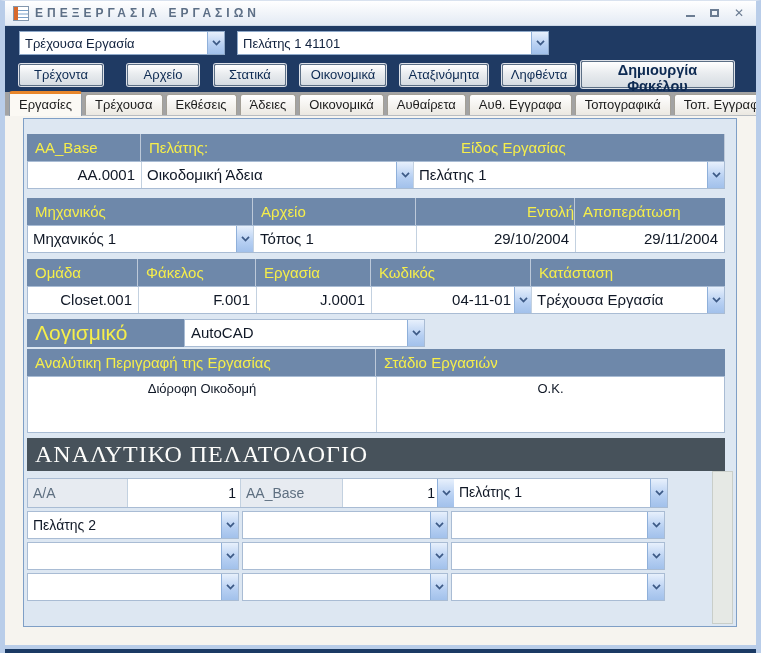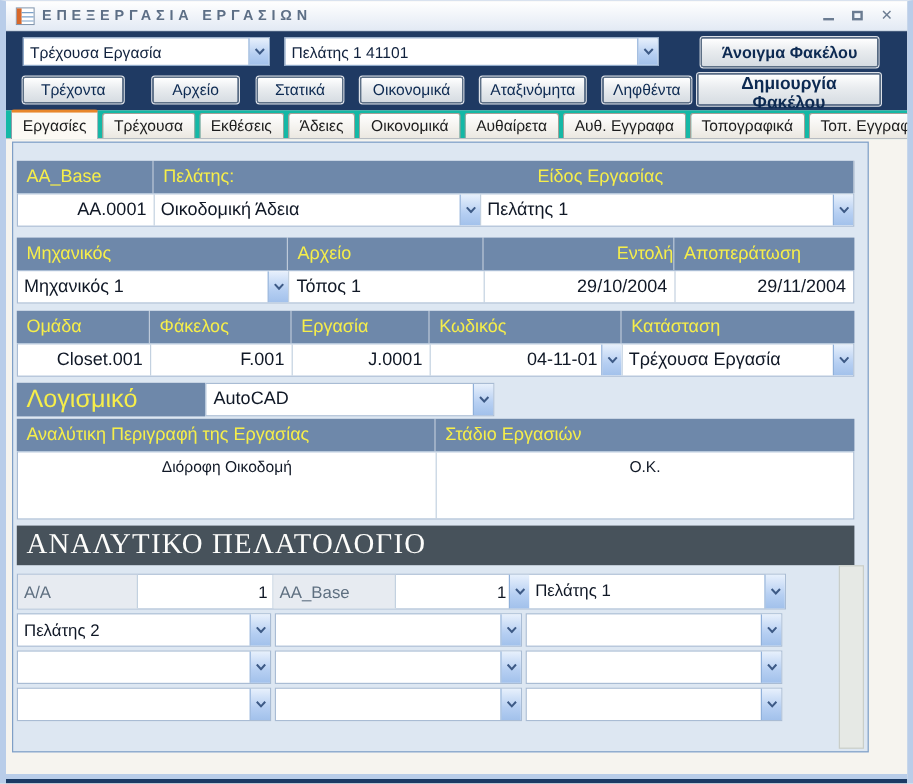--- a/index.html
+++ b/index.html
@@ -30,30 +30,30 @@
     box-shadow:0 0 0 1px rgba(255,255,255,.85);height:22px;padding:0 4px;cursor:default;}
   .btn.wide{height:25px;font-size:13.5px;font-weight:bold;width:148px;margin-left:auto;margin-right:14px;}
   .btn.create{height:27px;font-size:14.5px;font-weight:bold;width:153px;margin-left:auto;margin-right:12px;}
   .cat1{width:84px;margin-right:24px;}
   .cat2{width:72px;margin-right:15px;}
   .cat3{width:72px;margin-right:14px;}
   .cat4{width:86px;margin-right:14px;}
   .cat5{width:88px;margin-right:14px;}
   .cat6{width:74px;}
   
-  .tabstrip{height:24px;background:#14b8a6;display:flex;align-items:flex-end;padding-left:4px;
+  .tabstrip{height:24px;background:#a3a3a3;display:flex;align-items:flex-end;padding-left:4px;
     border-bottom:1px solid #b7bcc2;}
   .tab{font-size:13px;color:#1c1c1c;background:linear-gradient(#ffffff,#ebe8e1);
     border:1px solid #a39f96;border-bottom:none;border-radius:3px 3px 0 0;
     padding:2px 9px 3px 9px;margin-right:3px;white-space:nowrap;cursor:default;}
   .tab.active{background:#fbf9f4;border-color:#8f9aa6;border-top:3px solid #e8862a;
     padding-top:3px;padding-bottom:4px;margin-bottom:-1px;}
   
   .formarea{position:relative;height:531px;background:#f6f4ef;}
-  .panel{position:absolute;left:5px;top:2px;width:714px;height:509px;background:#dde7f2;
+  .panel{position:absolute;left:18px;top:2px;width:714px;height:509px;background:#dde7f2;
     border:1px solid #7f9fc6;padding:15px 3px 0 3px;}
   .hdr{display:flex;background:#6e88aa;height:27px;width:698px;}
   .hc{font-size:15px;color:#f6ee4a;line-height:27px;padding-left:8px;white-space:nowrap;overflow:hidden;
     border-right:1px solid rgba(255,255,255,.55);}
   .hc.last{border-right:none;flex:1;}
   .vrow{display:flex;background:#fff;border:1px solid #a9bcd4;height:28px;width:698px;}
   .vc{font-size:15px;color:#101826;line-height:26px;padding:0 6px;border-right:1px solid #c3d1e0;
     white-space:nowrap;overflow:hidden;}
   .vc.last{border-right:none;flex:1;}
   .vc.right{text-align:right;}
@@ -134,21 +134,20 @@
           </span>
       </div>
       <div class="combo c-client">
         <span class="ct">Πελάτης 1 41101</span>
         <span class="arr">
             <svg width="9" height="6" viewBox="0 0 9 6">
               <path d="M1 0.8 L4.5 4.6 L8 0.8" fill="none" stroke="#3d5a86" stroke-width="1.7"></path>
             </svg>
           </span>
       </div>
-      <button class="btn wide">Άνοιγμα Φακέλου</button>
     </div>
     <div class="trow2">
       <button class="btn cat1">Τρέχοντα</button>
       <button class="btn cat2">Αρχείο</button>
       <button class="btn cat3">Στατικά</button>
       <button class="btn cat4">Οικονομικά</button>
       <button class="btn cat5">Αταξινόμητα</button>
       <button class="btn cat6">Ληφθέντα</button>
       <button class="btn create">Δημιουργία Φακέλου</button>
     </div>

